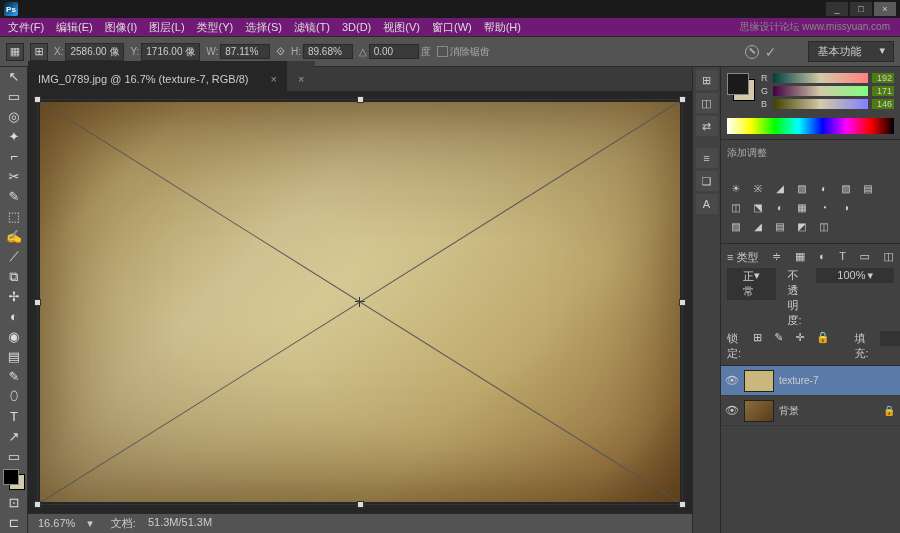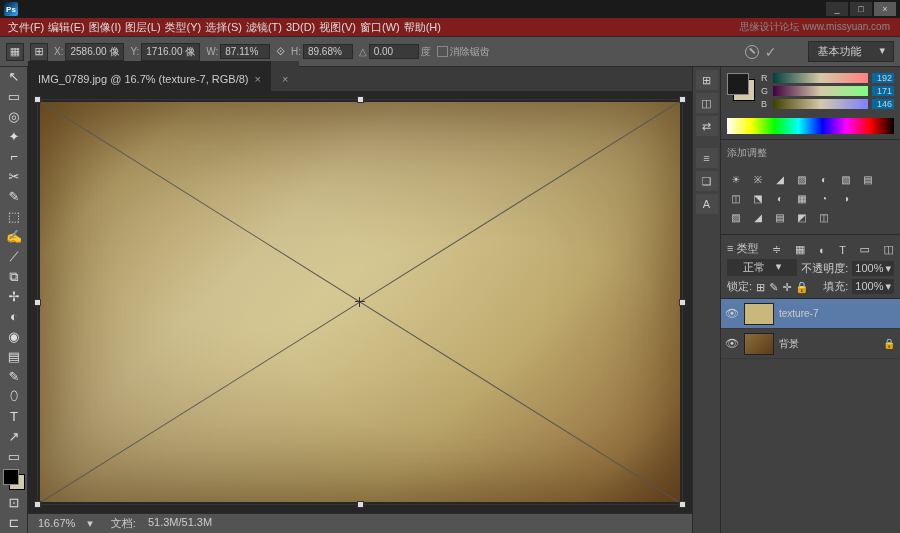--- a/index.html
+++ b/index.html
@@ -2,21 +2,21 @@
 <html><head>
 <meta charset="utf-8">
 <style>
 *{margin:0;padding:0;box-sizing:border-box;font-family:"Microsoft YaHei",Arial,sans-serif;font-size:11px;color:#ccc;user-select:none}
 body{width:900px;height:533px;background:#535353;overflow:hidden;position:relative}
 .titlebar{height:18px;background:#1a1a1a;display:flex;align-items:center;justify-content:space-between;padding:0 4px}
 .logo{width:14px;height:14px;background:linear-gradient(135deg,#001e36,#31a8ff);border-radius:2px;display:flex;align-items:center;justify-content:center;font-size:8px;font-weight:bold;color:#fff}
 .winbtns{display:flex;gap:2px}
 .winbtns span{width:22px;height:14px;display:flex;align-items:center;justify-content:center;background:#333;font-size:9px}
 .winbtns span:last-child{background:#5a5a5a}
-.menubar{height:19px;background:#7f1d1d;display:flex;align-items:center;padding-left:8px;gap:4px;border-bottom:1px solid #2a2a2a}
+.menubar{height:19px;background:#701a75;display:flex;align-items:center;padding-left:8px;gap:12px;border-bottom:1px solid #2a2a2a}
 .menubar span{font-size:11px;color:#ddd}
 .watermark{position:absolute;right:10px;top:20px;color:#888;font-size:10px;z-index:100}
 .optbar{height:30px;background:#535353;display:flex;align-items:center;padding:0 6px;gap:6px;border-bottom:1px solid #2a2a2a}
 .optbar .field{display:flex;align-items:center;gap:2px}
 .optbar .lbl{color:#aaa;font-size:10px}
 .optbar .val{background:#3a3a3a;padding:1px 4px;min-width:50px;font-size:10px;border:1px solid #2a2a2a}
 .optbar .icon{width:18px;height:18px;display:flex;align-items:center;justify-content:center;background:#424242;border:1px solid #2a2a2a}
 .optbar .chk{width:11px;height:11px;border:1px solid #888}
 .spacer{flex:1}
 .toprt{display:flex;align-items:center;gap:6px}
@@ -25,21 +25,21 @@
 .toprt .chk2{font-size:14px;color:#aaa}
 .toprt .dd{background:#3a3a3a;padding:2px 8px;border:1px solid #2a2a2a;display:flex;gap:18px}
 .main{display:flex;height:calc(100% - 67px)}
 .toolbar{width:28px;background:#535353;display:flex;flex-direction:column;border-right:1px solid #2a2a2a}
 .toolbar .t{width:28px;height:21px;display:flex;align-items:center;justify-content:center;font-size:13px;color:#ddd;position:relative}
 .toolbar .sw{width:22px;height:22px;margin:3px auto;position:relative}
 .toolbar .sw::before{content:"";position:absolute;width:14px;height:14px;background:#d4c9a8;border:1px solid #000;bottom:0;right:0}
 .toolbar .sw::after{content:"";position:absolute;width:14px;height:14px;background:#000;border:1px solid #888;top:0;left:0}
 .center{flex:1;display:flex;flex-direction:column;background:#262626}
 .tabs{height:24px;background:#3a3a3a;display:flex;align-items:center}
-.tab{padding:12px 10px;background:#262626;border-right:1px solid #3a3a3a;font-size:10px;color:#ccc;display:flex;gap:6px}
+.tab{padding:12px 10px;background:#262626;border-right:1px solid #3a3a3a;font-size:10px;color:#ccc;display:flex;gap:22px}
 .tab.inact{background:#3a3a3a;color:#999}
 .tab .x{color:#999}
 .canvas-area{flex:1;background:#262626;display:flex;align-items:center;justify-content:center;position:relative;padding:10px}
 .canvas{width:640px;height:400px;position:relative;background:linear-gradient(135deg,#8a6d3b 0%,#c9b77c 15%,#d9cc9a 35%,#d4c690 50%,#ccb878 70%,#a8864f 90%,#6b4a2a 100%);box-shadow:inset 0 0 60px rgba(90,60,20,.6),inset 0 0 120px rgba(70,45,15,.4)}
 .canvas::before{content:"";position:absolute;inset:0;background:radial-gradient(ellipse at 30% 40%,transparent 20%,rgba(100,70,30,.15) 60%),radial-gradient(ellipse at 70% 60%,transparent 30%,rgba(90,60,25,.2) 70%)}
 .tfbox{position:absolute;inset:-3px;border:1px solid #333}
 .tfbox .h{position:absolute;width:7px;height:7px;background:#ddd;border:1px solid #333}
 .tfbox .h.tl{top:-4px;left:-4px}.tfbox .h.tm{top:-4px;left:calc(50% - 3px)}.tfbox .h.tr{top:-4px;right:-4px}
 .tfbox .h.ml{top:calc(50% - 3px);left:-4px}.tfbox .h.mr{top:calc(50% - 3px);right:-4px}
 .tfbox .h.bl{bottom:-4px;left:-4px}.tfbox .h.bm{bottom:-4px;left:calc(50% - 3px)}.tfbox .h.br{bottom:-4px;right:-4px}
@@ -59,31 +59,31 @@
 .bigsw{width:28px;height:28px;position:relative}
 .bigsw::before{content:"";position:absolute;width:20px;height:20px;background:#d4c9a8;border:1px solid #000;bottom:0;right:0}
 .bigsw::after{content:"";position:absolute;width:20px;height:20px;background:#1a1a1a;border:1px solid #888;top:0;left:0}
 .sliders{flex:1;display:flex;flex-direction:column;gap:3px}
 .srow{display:flex;align-items:center;gap:4px}
 .srow .sl{font-size:9px;width:8px}
 .srow .bar{flex:1;height:10px}
 .srow .bar.r{background:linear-gradient(90deg,#004040,#d4c9a8,#ff8080)}
 .srow .bar.g{background:linear-gradient(90deg,#400040,#d4c9a8,#80ff80)}
 .srow .bar.b{background:linear-gradient(90deg,#404000,#d4c9a8,#8080ff)}
-.srow .sv2{font-size:9px;width:22px;background:#0369a1;padding:0 2px;text-align:right}
+.srow .sv2{font-size:9px;width:22px;background:#4d7c0f;padding:0 2px;text-align:right}
 .spectrum{height:16px;margin:3px 6px;background:linear-gradient(90deg,#fff,#ff0,#0f0,#0ff,#00f,#f0f,#f00,#000)}
 .adj{padding:4px 6px}
-.adj-title{font-size:10px;color:#aaa;margin-bottom:11px}
+.adj-title{font-size:10px;color:#aaa;margin-bottom:20px}
 .adj-row{display:flex;gap:4px;margin-bottom:3px}
 .adj-row .ai{width:18px;height:16px;display:flex;align-items:center;justify-content:center;font-size:10px;color:#ccc}
 .lyr{flex:1;display:flex;flex-direction:column}
 .lyr-ctrl{padding:4px 6px;display:flex;flex-direction:column;gap:3px;border-bottom:1px solid #2a2a2a;font-size:10px}
-.lyr-ctrl .row{display:flex;align-items:flex-end;gap:4px;justify-content:space-between}
+.lyr-ctrl .row{display:flex;align-items:flex-start;gap:12px;justify-content:space-between}
 .lyr-ctrl .dd2{background:#333;padding:1px 16px;flex:1;display:flex;justify-content:space-between}
-.lyr-ctrl .pct{background:#333;padding:1px 3px;display:flex;gap:2px}
+.lyr-ctrl .pct{background:#333;padding:1px 21px;display:flex;gap:2px}
 .lyr-list{flex:1;background:#414141}
 .lrow{height:30px;display:flex;align-items:center;padding:0 4px;gap:5px;border-bottom:1px solid #383838}
 .lrow.sel{background:#5a7aa8}
 .lrow .eye{font-size:11px;width:14px}
 .lrow .th{width:30px;height:22px;background:#c9b77c;border:1px solid #222}
 .lrow .th.bg{background:linear-gradient(135deg,#8a6d3b,#5a3a1a)}
 .lrow .nm{font-size:10px;flex:1}
 .lrow .lk{font-size:10px}
 .divider{height:1px;background:#2a2a2a;margin:2px 0}
 </style>

